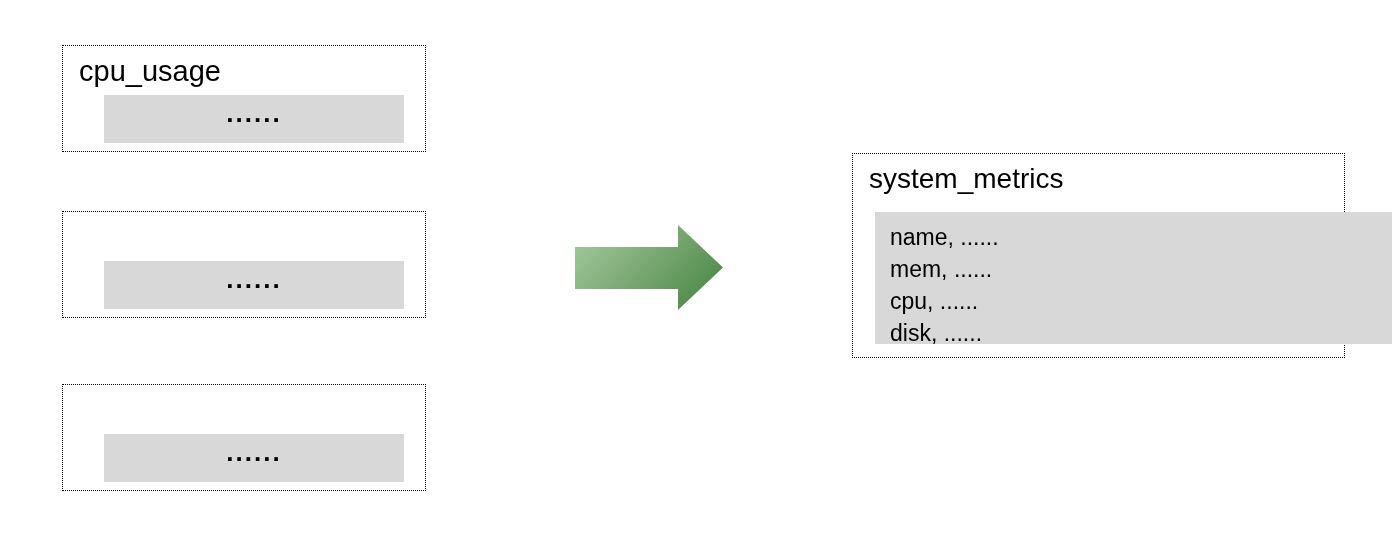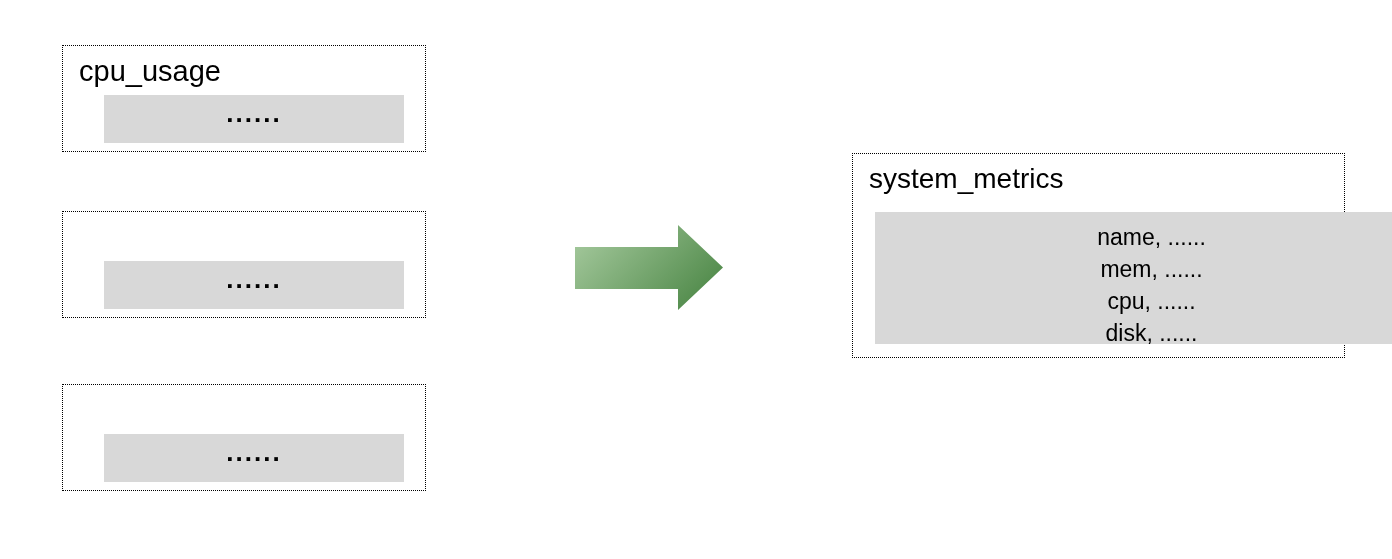--- a/index.html
+++ b/index.html
@@ -61,21 +61,21 @@
     left: 575px;
     top: 225px;
     width: 148px;
     height: 86px;
   }
 
   .stop-light { stop-color: var(--arrow-light, #a9cca1); }
   .stop-dark  { stop-color: var(--arrow-dark, #548d4e); }
 
   
-  .dst-box { left: 852px; top: 153px; width: 493px; height: 205px; text-align: center; }
+  .dst-box { left: 852px; top: 153px; width: 493px; height: 205px; }
   .dst-box .table-title { font-size: 28px; }
 
   .dst-panel {
     position: absolute;
     left: 22px;
     top: 58px;
     width: 538px;
     height: 132px;
     background: var(--panel-gray, #d8d8d8);
     box-sizing: border-box;

